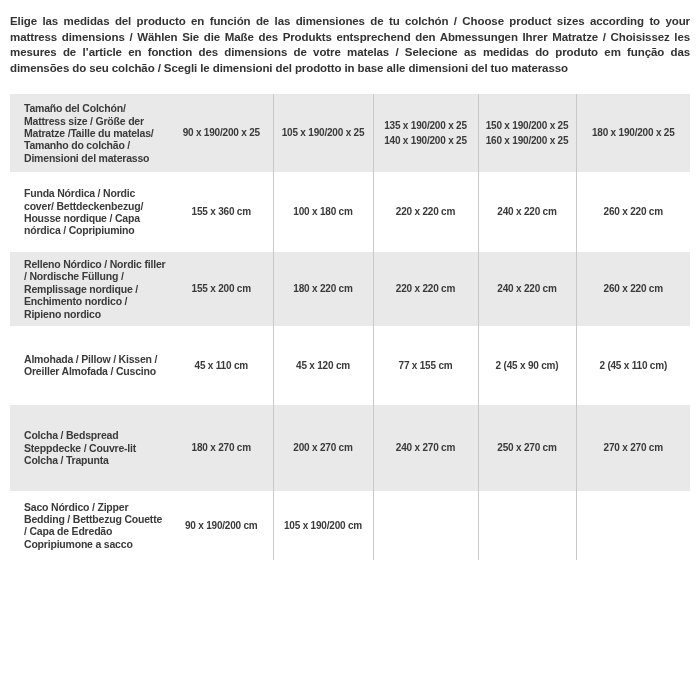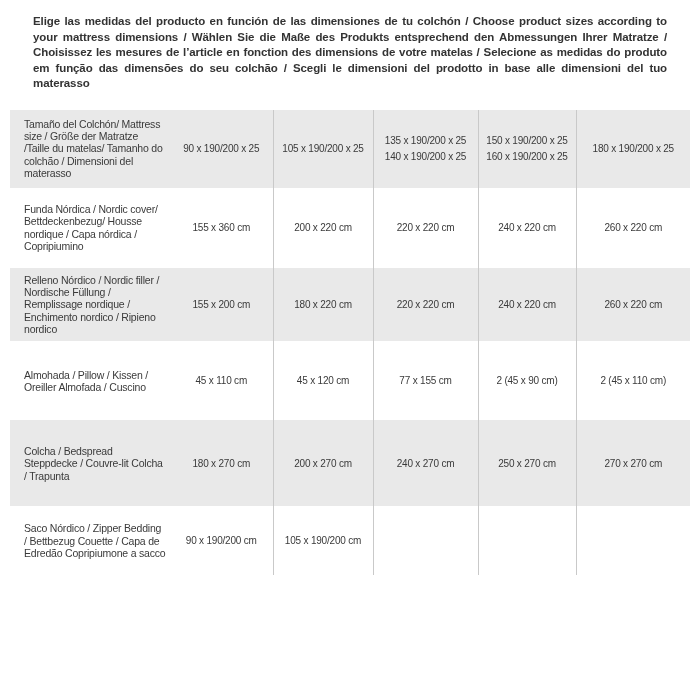--- a/index.html
+++ b/index.html
@@ -8,21 +8,21 @@
     background: #ffffff;
   }
   body {
     width: 700px;
     height: 700px;
     font-family: "Liberation Sans", sans-serif;
     color: #3a3a3a;
     overflow: hidden;
   }
   .text-block {
-    padding: 0 33px;
+    padding: 0 10px;
   }
   .intro {
     margin: 14px 0 0 0;
     font-size: 11.5px;
     font-weight: bold;
     line-height: 1.35;
     text-align: justify;
     letter-spacing: -0.1px;
     color: #333333;
   }
@@ -30,21 +30,21 @@
     border-collapse: collapse;
     table-layout: fixed;
     width: 680px;
     margin: 18px 10px 0 10px;
   }
   table.size-table tr.shaded {
     background: #e9e9e9;
   }
   table.size-table td {
     vertical-align: middle;
-    font-weight: normal;
+    font-weight: bold;
   }
   td.label-cell {
     padding: 6px 4px 6px 14px;
     font-size: 10.5px;
     line-height: 1.18;
     letter-spacing: -0.2px;
     text-align: left;
   }
   td.value-cell {
     text-align: center;
@@ -90,21 +90,21 @@
         <td class="value-cell">105 x 190/200 x 25</td>
         <td class="value-cell">135 x 190/200 x 25
 140 x 190/200 x 25</td>
         <td class="value-cell">150 x 190/200 x 25
 160 x 190/200 x 25</td>
         <td class="value-cell">180 x 190/200 x 25</td>
       </tr>
       <tr class="plain">
         <td class="label-cell">Funda Nórdica /  Nordic cover/ Bettdeckenbezug/ Housse nordique  / Capa nórdica / Copripiumino</td>
         <td class="value-cell">155 x 360 cm</td>
-        <td class="value-cell">200 x 220 cm</td>
+        <td class="value-cell">100 x 180 cm</td>
         <td class="value-cell">220 x 220 cm</td>
         <td class="value-cell">240 x 220 cm</td>
         <td class="value-cell">260 x 220 cm</td>
       </tr>
       <tr class="shaded">
         <td class="label-cell">Relleno Nórdico / Nordic filler / Nordische Füllung / Remplissage nordique / Enchimento nordico / Ripieno nordico</td>
         <td class="value-cell">155 x 200 cm</td>
         <td class="value-cell">180 x 220 cm</td>
         <td class="value-cell">220 x 220 cm</td>
         <td class="value-cell">240 x 220 cm</td>

